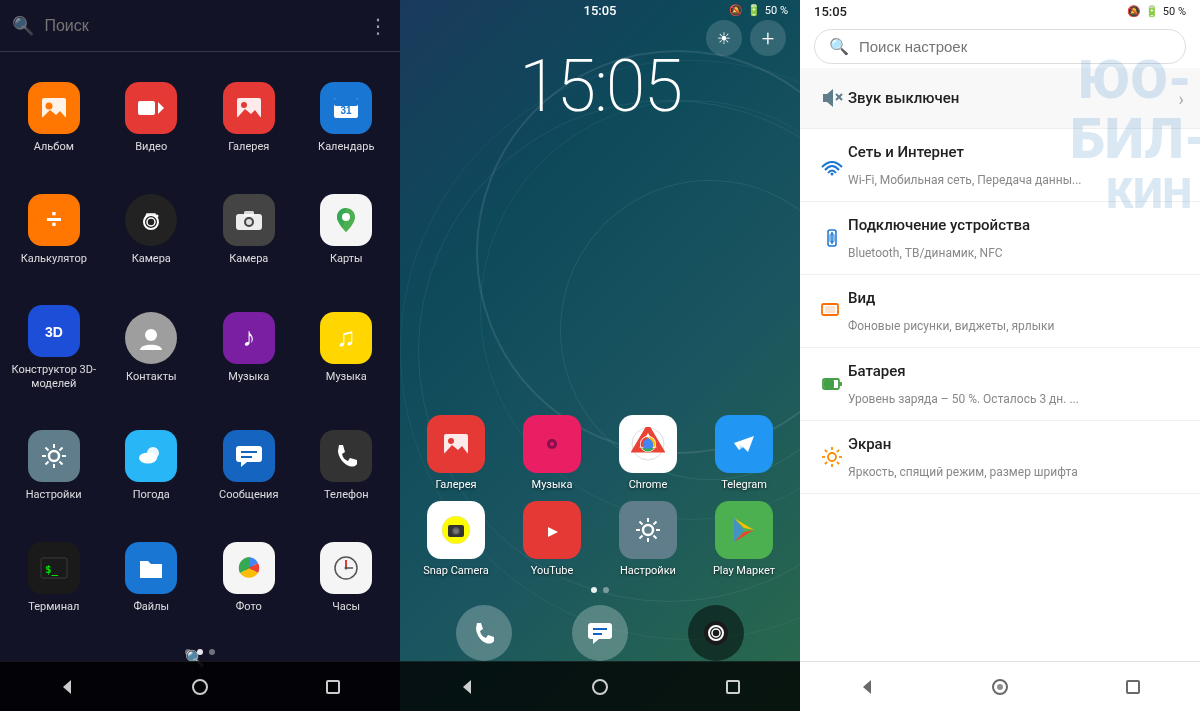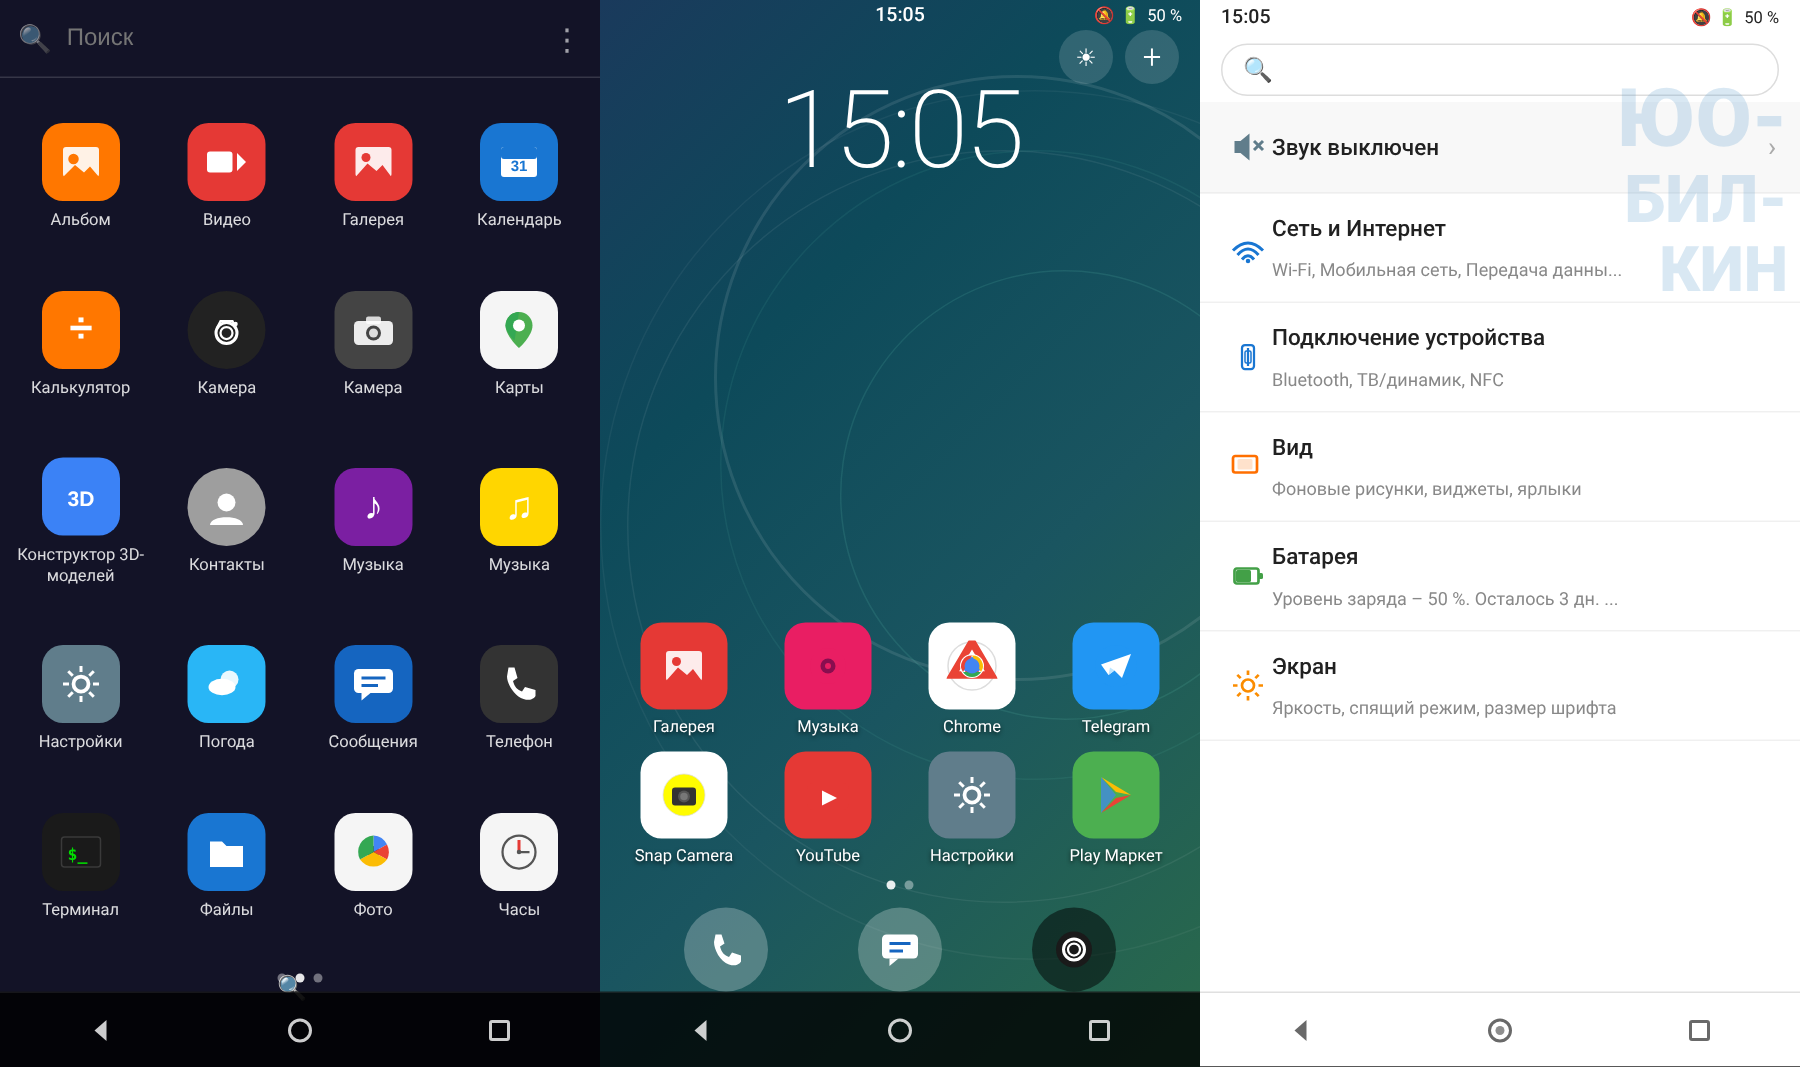--- a/index.html
+++ b/index.html
@@ -506,21 +506,21 @@
     <div class="app-icon" style="background:#f5f5f5;border-radius:14px;">
       <svg width="32" height="32" viewBox="0 0 32 32">
             <path d="M16,4 C11,4 7,8 7,13 C7,20 16,28 16,28 C16,28 25,20 25,13 C25,8 21,4 16,4 Z" fill="#4CAF50"></path>
             <path d="M16,4 C11,4 7,8 7,13 C7,16 10,20 13,23" fill="#34A853"></path>
             <circle cx="16" cy="13" r="4" fill="white"></circle>
           </svg>
     </div>
     <span class="app-label">Карты</span>
   </div>
       <div class="app-item">
-    <div class="app-icon" style="background:#3b82f6;border-radius:14px;">
+    <div class="app-icon" style="background:#1d4ed8;border-radius:14px;">
       <svg width="32" height="32" viewBox="0 0 32 32">
             <text x="16" y="22" text-anchor="middle" fill="white" font-size="14" font-weight="bold" font-family="Arial">3D</text>
           </svg>
     </div>
     <span class="app-label">Конструктор 3D-моделей</span>
   </div>
       <div class="app-item">
     <div class="app-icon" style="background:#9e9e9e;border-radius:50%;">
       <svg width="32" height="32" viewBox="0 0 32 32">
             <circle cx="16" cy="13" r="6" fill="white"></circle>
@@ -834,35 +834,36 @@
         <rect x="4" y="4" width="12" height="12" fill="none" stroke="white" stroke-width="2" rx="1" opacity="0.8"></rect>
       </svg>
     </div>
   </div>
 </div>
 
 <div class="panel-settings" style="position:relative;">
 
   <div style="position:absolute;top:50px;right:0;width:130px;z-index:5;pointer-events:none;opacity:0.22;text-align:right;padding-right:8px;">
     <div style="font-size:54px;font-weight:900;color:#5599cc;line-height:1.1;">ЮО-</div>
-    <div style="font-size:44px;font-weight:900;color:#5599cc;line-height:1.1;">БИЛ-</div>
+    <div style="font-size:56px;font-weight:900;color:#5599cc;line-height:1.1;">БИЛ-</div>
     <div style="font-size:42px;font-weight:900;color:#5599cc;line-height:1.1;">КИН</div>
   </div>
 
   <div class="settings-status-bar">
     <span class="settings-time">15:05</span>
     <div class="settings-status-right">
       <span>🔕</span>
       <span>🔋</span>
       <span>50 %</span>
     </div>
   </div>
 
   <div class="settings-search-bar">
     <span style="color:#888;font-size:16px;">🔍</span>
+    <input type="text" placeholder="Поиск настроек" style="">
   </div>
 
   <div class="settings-items" id="settings-list">
       <div class="settings-item sound-item">
     <div class="settings-item-icon">
       <svg width="24" height="24" viewBox="0 0 24 24">
             <path d="M3,8 L3,16 L7,16 L13,21 L13,3 L7,8 Z" fill="#607D8B"></path>
             <line x1="16" y1="8" x2="22" y2="14" stroke="#607D8B" stroke-width="2"></line>
             <line x1="22" y1="8" x2="16" y2="14" stroke="#607D8B" stroke-width="2"></line>
           </svg>

